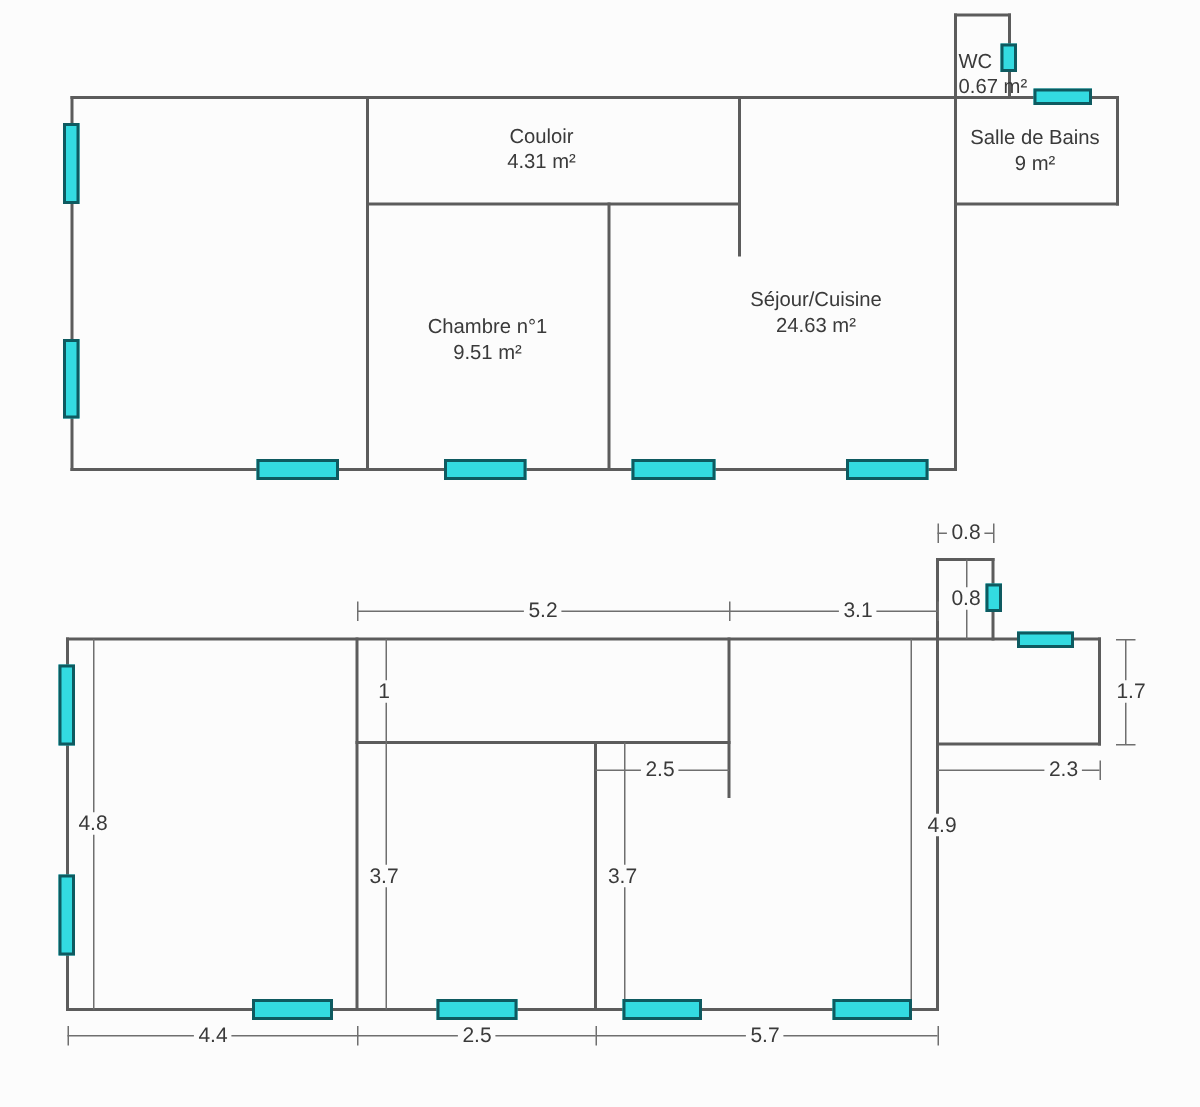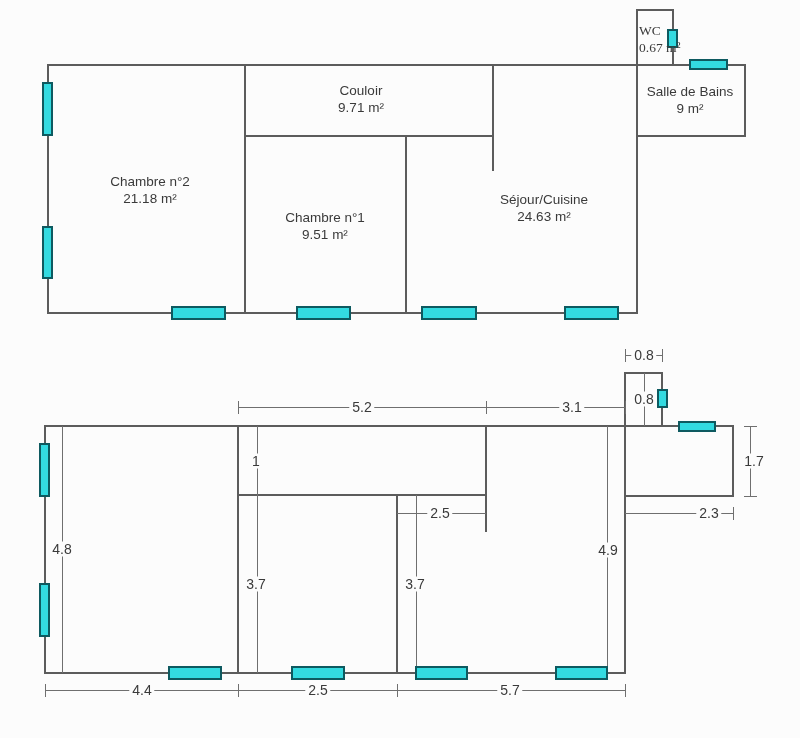--- a/index.html
+++ b/index.html
@@ -24,41 +24,37 @@
     color:#3a3a3a;font-size:13.5px;line-height:17px;text-align:center;
     white-space:nowrap;z-index:5;
   }
   .room-label.left{transform:translate(0,-50%);text-align:left;}
 </style>
 </head>
 <body>
 
 <div id="canvas">
   <div class="plan" id="plan-upper">
-    <div class="room-label" style="left: 150px; top: 190px;">
-      <div>Chambre n°2</div>
-      <div>21.18  m²</div>
-    </div>
     <div class="room-label" style="left: 325px; top: 226px;">
       <div>Chambre n°1</div>
       <div>9.51  m²</div>
     </div>
     <div class="room-label" style="left: 361px; top: 99px;">
       <div>Couloir</div>
-      <div>9.71  m²</div>
+      <div>4.31  m²</div>
     </div>
     <div class="room-label" style="left: 544px; top: 208px;">
       <div>Séjour/Cuisine</div>
       <div>24.63  m²</div>
     </div>
     <div class="room-label" style="left: 690px; top: 100px;">
       <div>Salle de Bains</div>
       <div>9  m²</div>
     </div>
-    <div class="room-label left" style="left: 639px; top: 39px; font-family: Liberation Serif, serif;">
+    <div class="room-label left" style="left: 639px; top: 49px;">
       <div>WC</div>
       <div>0.67 m²</div>
     </div>
   <div class="wall" style="left: 47px; top: 64px; width: 699px; height: 2px;"></div>
       <div class="wall" style="left: 47px; top: 64px; width: 2px; height: 250px;"></div>
       <div class="wall" style="left: 47px; top: 312px; width: 591px; height: 2px;"></div>
       <div class="wall" style="left: 636px; top: 9px; width: 2px; height: 305px;"></div>
       <div class="wall" style="left: 244px; top: 64px; width: 2px; height: 250px;"></div>
       <div class="wall" style="left: 244px; top: 135px; width: 250px; height: 2px;"></div>
       <div class="wall" style="left: 492px; top: 64px; width: 2px; height: 107px;"></div>
@@ -113,21 +109,21 @@
       <div class="dim-label" style="left: 440px; top: 513px;">2.5</div>
       <div class="dim" style="left: 257px; top: 426px; width: 1px; height: 69px;"></div>
       <div class="dim-label" style="left: 256px; top: 461px;">1</div>
       <div class="dim" style="left: 257px; top: 495px; width: 1px; height: 178px;"></div>
       <div class="dim-label" style="left: 256px; top: 584px;">3.7</div>
       <div class="dim" style="left: 416px; top: 495px; width: 1px; height: 178px;"></div>
       <div class="dim-label" style="left: 415px; top: 584px;">3.7</div>
       <div class="dim" style="left: 62px; top: 426px; width: 1px; height: 247px;"></div>
       <div class="dim-label" style="left: 62px; top: 549px;">4.8</div>
       <div class="dim" style="left: 607px; top: 426px; width: 1px; height: 244px;"></div>
-      <div class="dim-label" style="left: 608px; top: 550px;">4.9</div>
+      <div class="dim-label" style="left: 628px; top: 550px;">4.9</div>
       <div class="dim" style="left: 45px; top: 690px; width: 193px; height: 1px;"></div>
       <div class="tick" style="left: 45px; top: 684px; width: 1px; height: 13px;"></div>
       <div class="tick" style="left: 238px; top: 684px; width: 1px; height: 13px;"></div>
       <div class="dim-label" style="left: 142px; top: 690px;">4.4</div>
       <div class="dim" style="left: 238px; top: 690px; width: 159px; height: 1px;"></div>
       <div class="tick" style="left: 397px; top: 684px; width: 1px; height: 13px;"></div>
       <div class="dim-label" style="left: 318px; top: 690px;">2.5</div>
       <div class="dim" style="left: 397px; top: 690px; width: 228px; height: 1px;"></div>
       <div class="tick" style="left: 625px; top: 684px; width: 1px; height: 13px;"></div>
       <div class="dim-label" style="left: 510px; top: 690px;">5.7</div>

